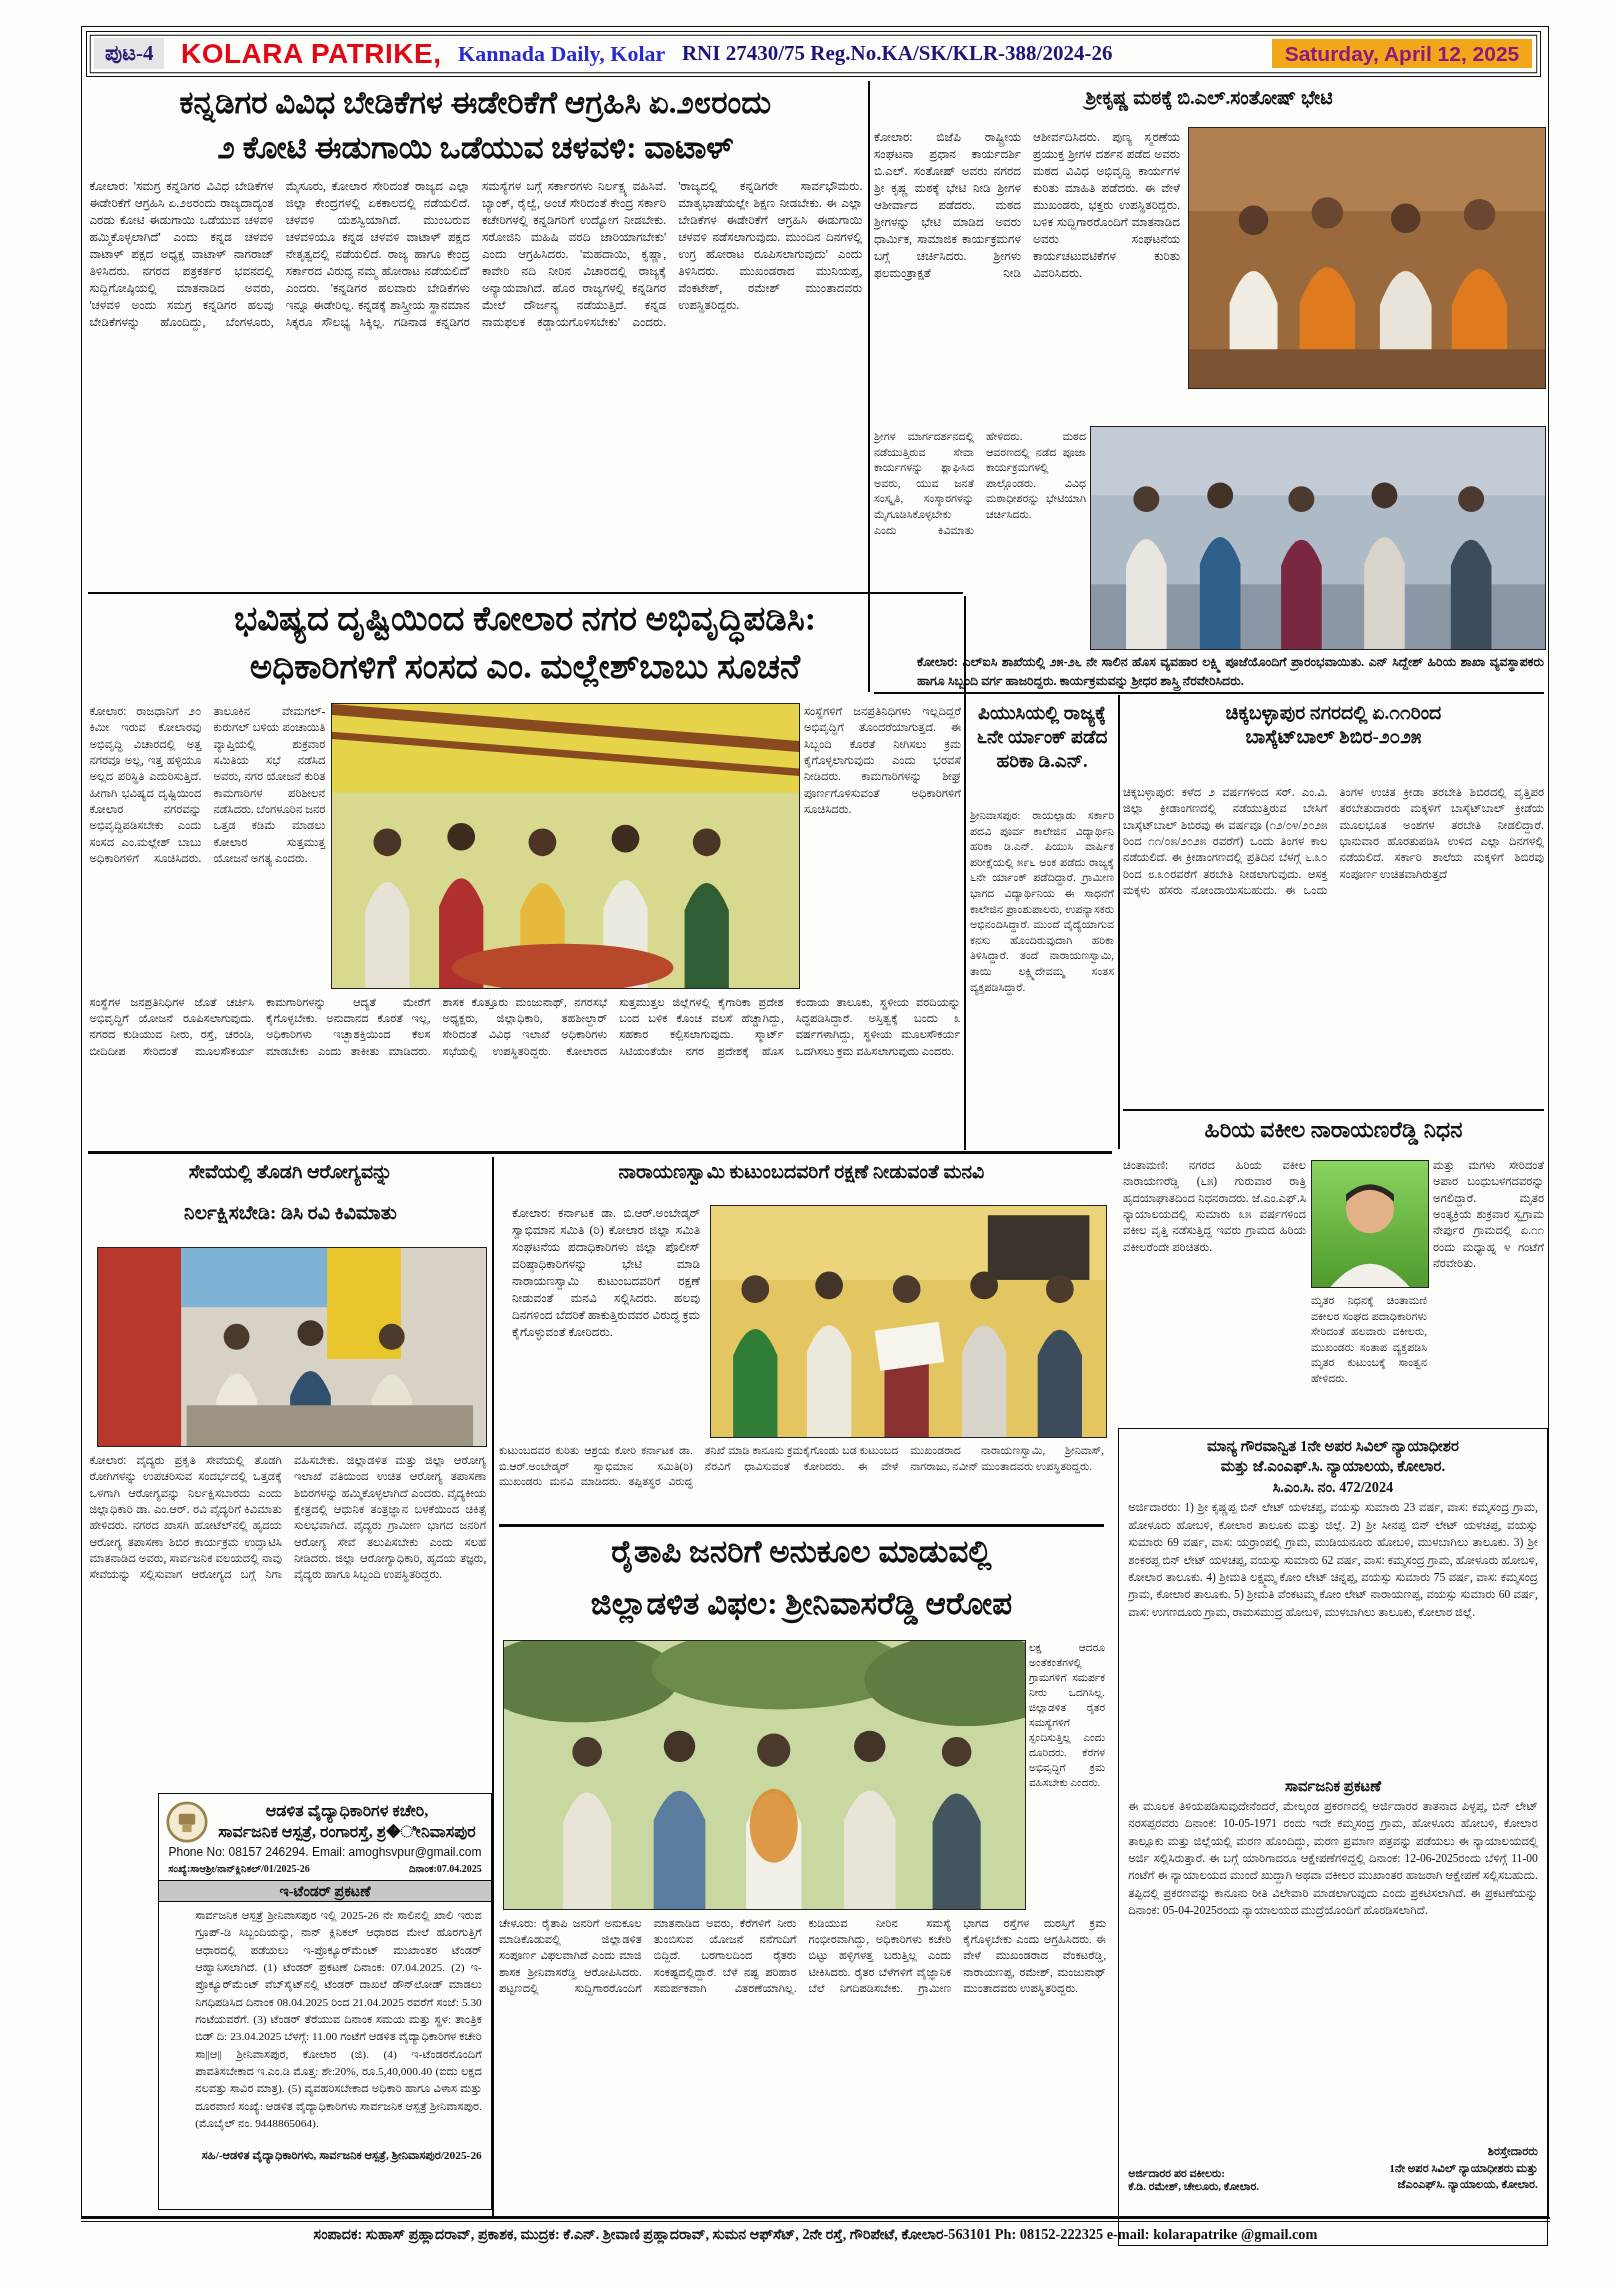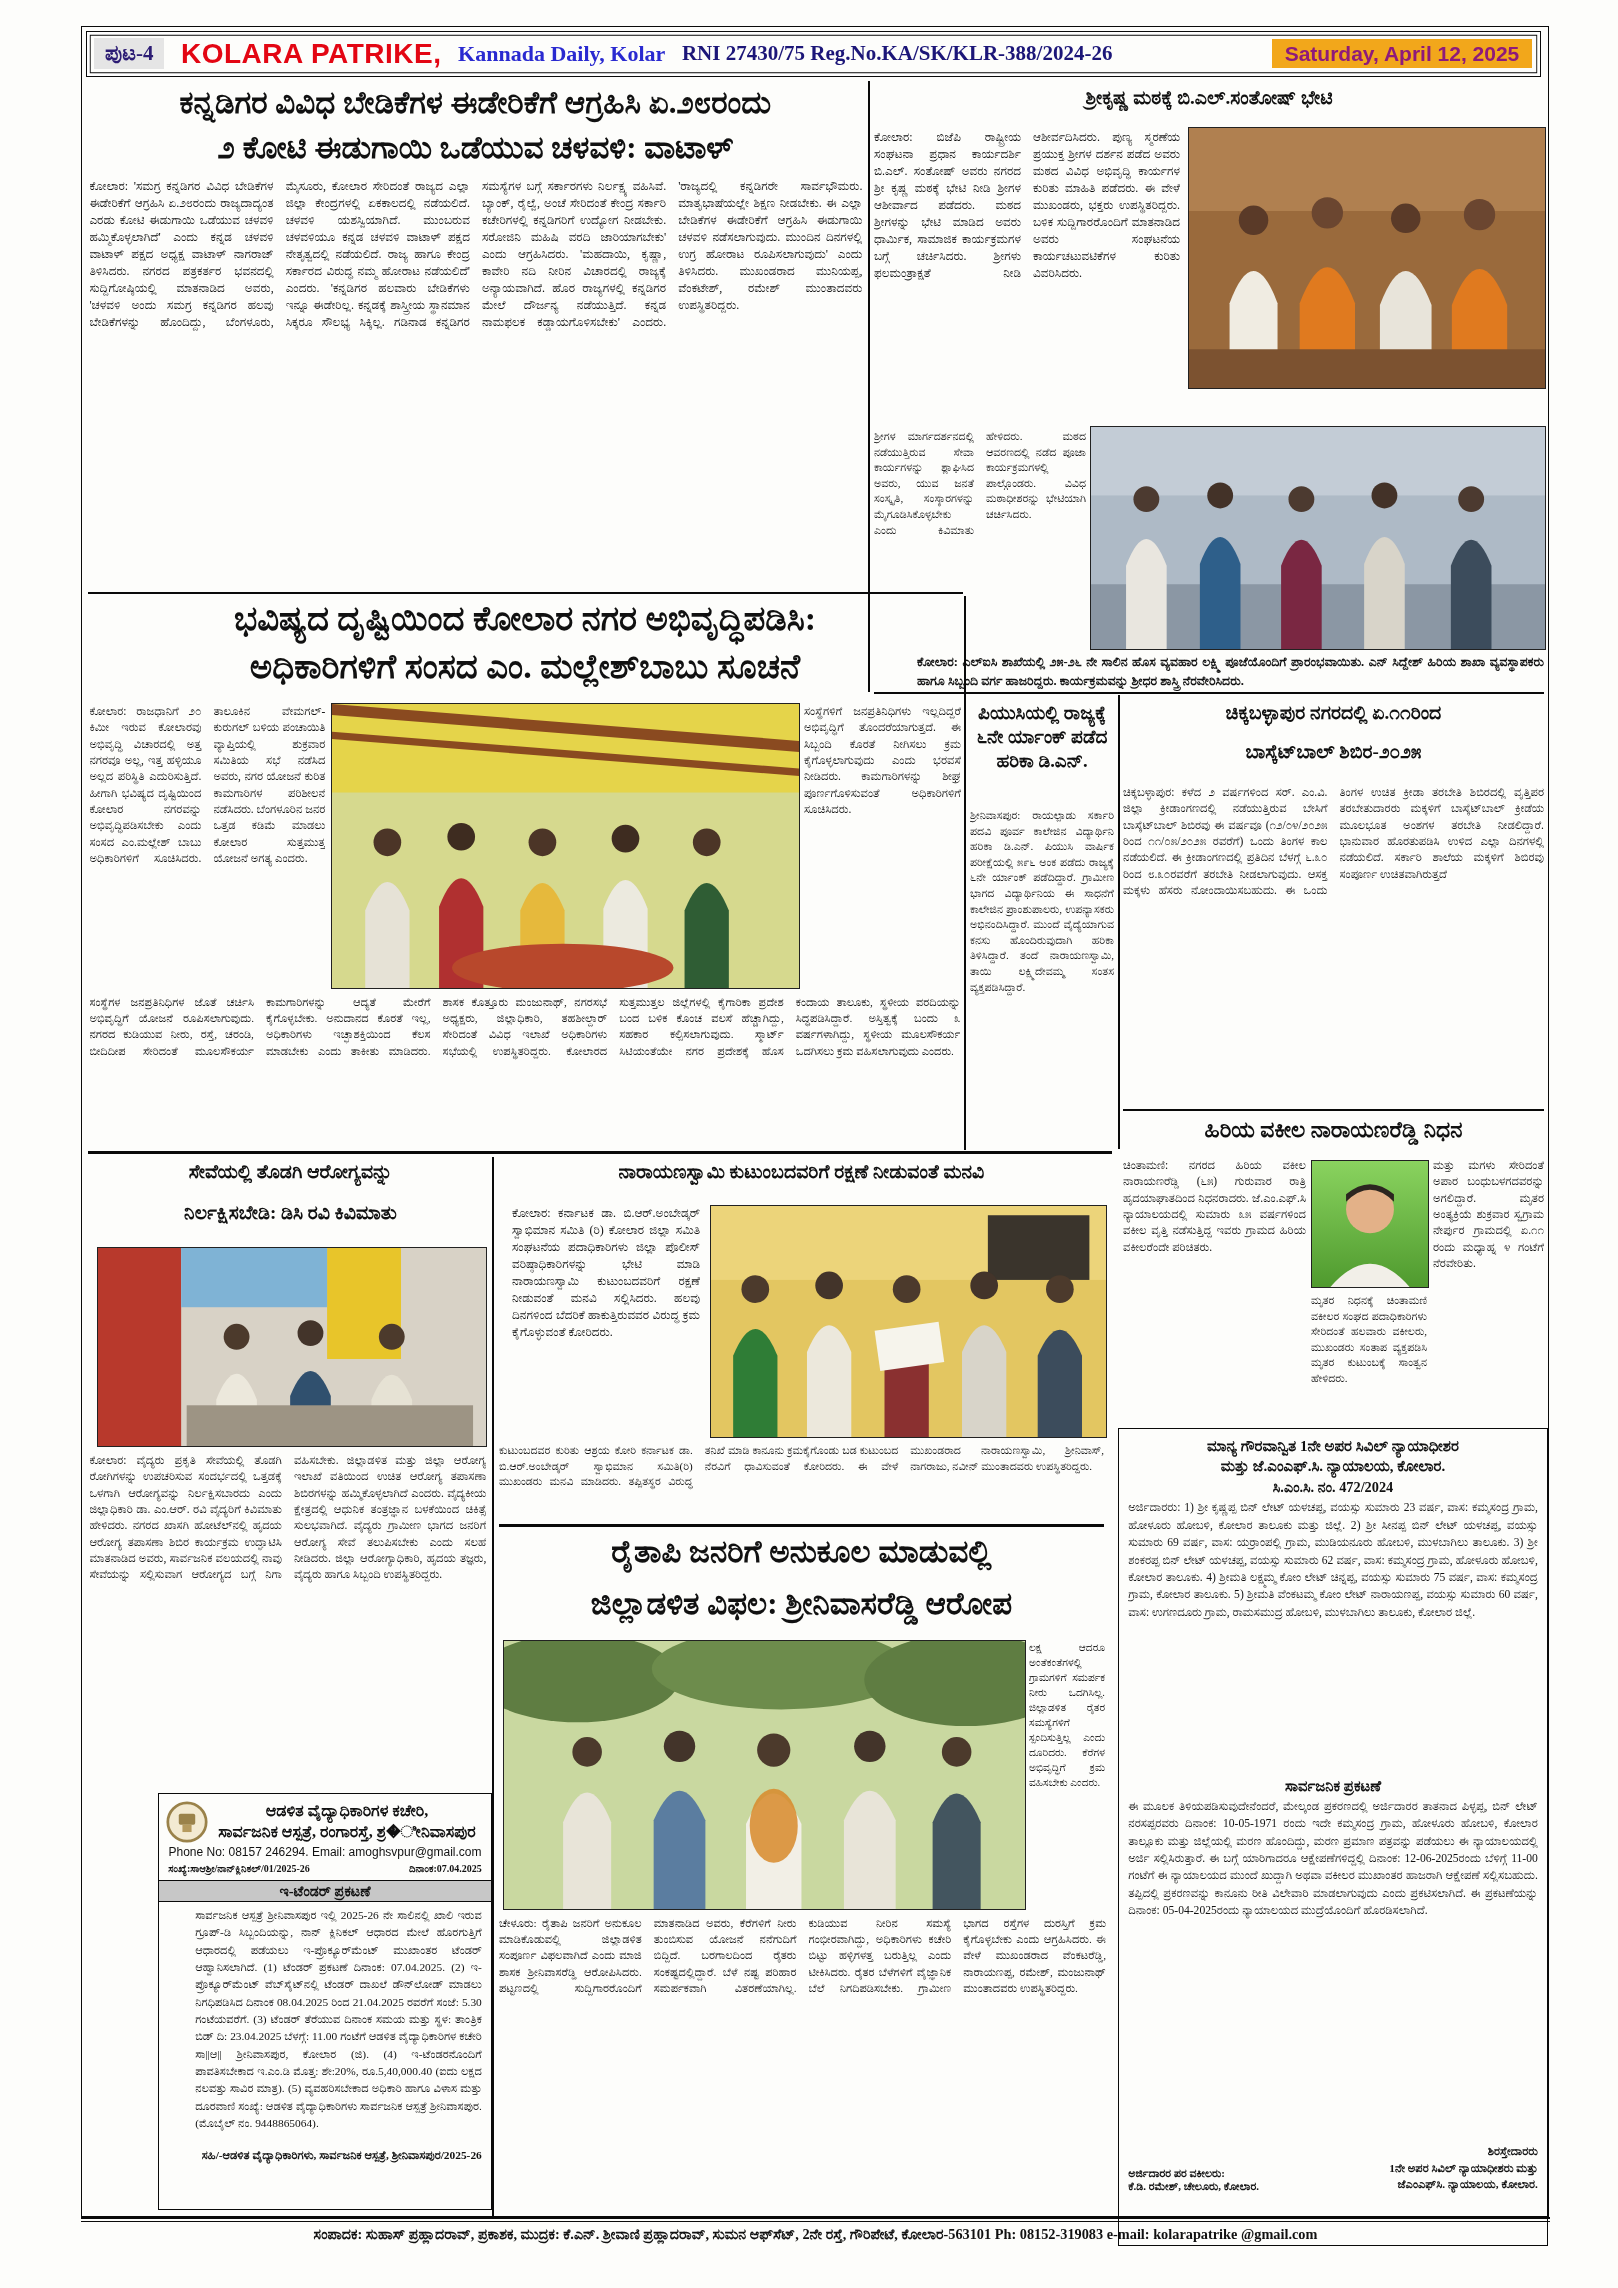--- a/index.html
+++ b/index.html
@@ -173,21 +173,21 @@
 
     <div class="vr" style="left:882px;top:569px;height:554px;"></div>
     <div class="hr1" style="left:792px;top:665px;width:670px;"></div>
 
     <div class="abs h-sm" style="left:888px;top:674px;width:144px;">ಪಿಯುಸಿಯಲ್ಲಿ ರಾಜ್ಯಕ್ಕೆ ೬ನೇ ರ್ಯಾಂಕ್ ಪಡೆದ ಹರಿಕಾ ಡಿ.ಎನ್.</div>
     <div class="abs bd" style="left:888px;top:781px;width:144px;height:338px;font-size:11px;">ಶ್ರೀನಿವಾಸಪುರ: ರಾಯಲ್ಪಾಡು ಸರ್ಕಾರಿ ಪದವಿ ಪೂರ್ವ ಕಾಲೇಜಿನ ವಿದ್ಯಾರ್ಥಿನಿ ಹರಿಕಾ ಡಿ.ಎನ್. ಪಿಯುಸಿ ವಾರ್ಷಿಕ ಪರೀಕ್ಷೆಯಲ್ಲಿ ೫೯೬ ಅಂಕ ಪಡೆದು ರಾಜ್ಯಕ್ಕೆ ೬ನೇ ರ್ಯಾಂಕ್ ಪಡೆದಿದ್ದಾರೆ. ಗ್ರಾಮೀಣ ಭಾಗದ ವಿದ್ಯಾರ್ಥಿನಿಯ ಈ ಸಾಧನೆಗೆ ಕಾಲೇಜಿನ ಪ್ರಾಂಶುಪಾಲರು, ಉಪನ್ಯಾಸಕರು ಅಭಿನಂದಿಸಿದ್ದಾರೆ. ಮುಂದೆ ವೈದ್ಯೆಯಾಗುವ ಕನಸು ಹೊಂದಿರುವುದಾಗಿ ಹರಿಕಾ ತಿಳಿಸಿದ್ದಾರೆ. ತಂದೆ ನಾರಾಯಣಸ್ವಾಮಿ, ತಾಯಿ ಲಕ್ಷ್ಮಿದೇವಮ್ಮ ಸಂತಸ ವ್ಯಕ್ತಪಡಿಸಿದ್ದಾರೆ.</div>
 
     <div class="vr" style="left:1036px;top:668px;height:454px;"></div>
 
     <div class="abs h-lg" style="left:1041px;top:674px;width:421px;">ಚಿಕ್ಕಬಳ್ಳಾಪುರ ನಗರದಲ್ಲಿ ಏ.೧೧ರಿಂದ</div>
-    <div class="abs h-lg" style="left:1041px;top:713px;width:421px;">ಬಾಸ್ಕೆಟ್‌ಬಾಲ್ ಶಿಬಿರ-೨೦೨೫</div>
+    <div class="abs h-lg" style="left:1041px;top:698px;width:421px;">ಬಾಸ್ಕೆಟ್‌ಬಾಲ್ ಶಿಬಿರ-೨೦೨೫</div>
     <div class="abs bd c2" style="left:1041px;top:757px;width:421px;height:321px;font-size:11.5px;">ಚಿಕ್ಕಬಳ್ಳಾಪುರ: ಕಳೆದ ೨ ವರ್ಷಗಳಿಂದ ಸರ್. ಎಂ.ವಿ. ಜಿಲ್ಲಾ ಕ್ರೀಡಾಂಗಣದಲ್ಲಿ ನಡೆಯುತ್ತಿರುವ ಬೇಸಿಗೆ ಬಾಸ್ಕೆಟ್‌ಬಾಲ್ ಶಿಬಿರವು ಈ ವರ್ಷವೂ (೧೨/೦೪/೨೦೨೫ ರಿಂದ ೧೧/೦೫/೨೦೨೫ ರವರೆಗೆ) ಒಂದು ತಿಂಗಳ ಕಾಲ ನಡೆಯಲಿದೆ. ಈ ಕ್ರೀಡಾಂಗಣದಲ್ಲಿ ಪ್ರತಿದಿನ ಬೆಳಗ್ಗೆ ೬.೩೦ ರಿಂದ ೮.೩೦ರವರೆಗೆ ತರಬೇತಿ ನೀಡಲಾಗುವುದು. ಆಸಕ್ತ ಮಕ್ಕಳು ಹೆಸರು ನೋಂದಾಯಿಸಬಹುದು. ಈ ಒಂದು ತಿಂಗಳ ಉಚಿತ ಕ್ರೀಡಾ ತರಬೇತಿ ಶಿಬಿರದಲ್ಲಿ ವೃತ್ತಿಪರ ತರಬೇತುದಾರರು ಮಕ್ಕಳಿಗೆ ಬಾಸ್ಕೆಟ್‌ಬಾಲ್ ಕ್ರೀಡೆಯ ಮೂಲಭೂತ ಅಂಶಗಳ ತರಬೇತಿ ನೀಡಲಿದ್ದಾರೆ. ಭಾನುವಾರ ಹೊರತುಪಡಿಸಿ ಉಳಿದ ಎಲ್ಲಾ ದಿನಗಳಲ್ಲಿ ನಡೆಯಲಿದೆ. ಸರ್ಕಾರಿ ಶಾಲೆಯ ಮಕ್ಕಳಿಗೆ ಶಿಬಿರವು ಸಂಪೂರ್ಣ ಉಚಿತವಾಗಿರುತ್ತದೆ</div>
 
     <div class="hr1" style="left:1041px;top:1082px;width:421px;"></div>
 
     <div class="abs h-md" style="left:1041px;top:1089px;width:421px;">ಹಿರಿಯ ವಕೀಲ ನಾರಾಯಣರೆಡ್ಡಿ ನಿಧನ</div>
     <div class="abs bd" style="left:1041px;top:1130px;width:183px;height:234px;font-size:11.5px;">ಚಿಂತಾಮಣಿ: ನಗರದ ಹಿರಿಯ ವಕೀಲ ನಾರಾಯಣರೆಡ್ಡಿ (೬೫) ಗುರುವಾರ ರಾತ್ರಿ ಹೃದಯಾಘಾತದಿಂದ ನಿಧನರಾದರು. ಜೆ.ಎಂ.ಎಫ್.ಸಿ ನ್ಯಾಯಾಲಯದಲ್ಲಿ ಸುಮಾರು ೩೫ ವರ್ಷಗಳಿಂದ ವಕೀಲ ವೃತ್ತಿ ನಡೆಸುತ್ತಿದ್ದ ಇವರು ಗ್ರಾಮದ ಹಿರಿಯ ವಕೀಲರೆಂದೇ ಪರಿಚಿತರು.</div>
     <div class="photo" style="left:1229px;top:1133px;width:116px;height:126px;">
       <svg viewBox="0 0 126 136" preserveAspectRatio="none">
         <rect width="126" height="136" fill="#6fbf49"></rect>
           <rect width="126" height="136" fill="url(#g0)"></rect>
@@ -338,15 +338,15 @@
           <div>ಶಿರಸ್ತೇದಾರರು</div>
           <div>1ನೇ ಅಪರ ಸಿವಿಲ್ ನ್ಯಾಯಾಧೀಶರು ಮತ್ತು</div>
           <div>ಜೆಎಂಎಫ್‌ಸಿ. ನ್ಯಾಯಾಲಯ, ಕೋಲಾರ.</div>
         </div>
       </div>
     </div>
 
   </div>
 
   <div class="f-rule"></div>
-  <div class="footer">ಸಂಪಾದಕ: ಸುಹಾಸ್ ಪ್ರಹ್ಲಾದರಾವ್, ಪ್ರಕಾಶಕ, ಮುದ್ರಕ: ಕೆ.ಎನ್. ಶ್ರೀವಾಣಿ ಪ್ರಹ್ಲಾದರಾವ್, ಸುಮನ ಆಫ್‌ಸೆಟ್, 2ನೇ ರಸ್ತೆ, ಗೌರಿಪೇಟೆ, ಕೋಲಾರ-563101  Ph: 08152-319083 e-mail: kolarapatrike @gmail.com</div>
+  <div class="footer">ಸಂಪಾದಕ: ಸುಹಾಸ್ ಪ್ರಹ್ಲಾದರಾವ್, ಪ್ರಕಾಶಕ, ಮುದ್ರಕ: ಕೆ.ಎನ್. ಶ್ರೀವಾಣಿ ಪ್ರಹ್ಲಾದರಾವ್, ಸುಮನ ಆಫ್‌ಸೆಟ್, 2ನೇ ರಸ್ತೆ, ಗೌರಿಪೇಟೆ, ಕೋಲಾರ-563101  Ph: 08152-222325 e-mail: kolarapatrike @gmail.com</div>
 </div>
 
 
 </body></html>

